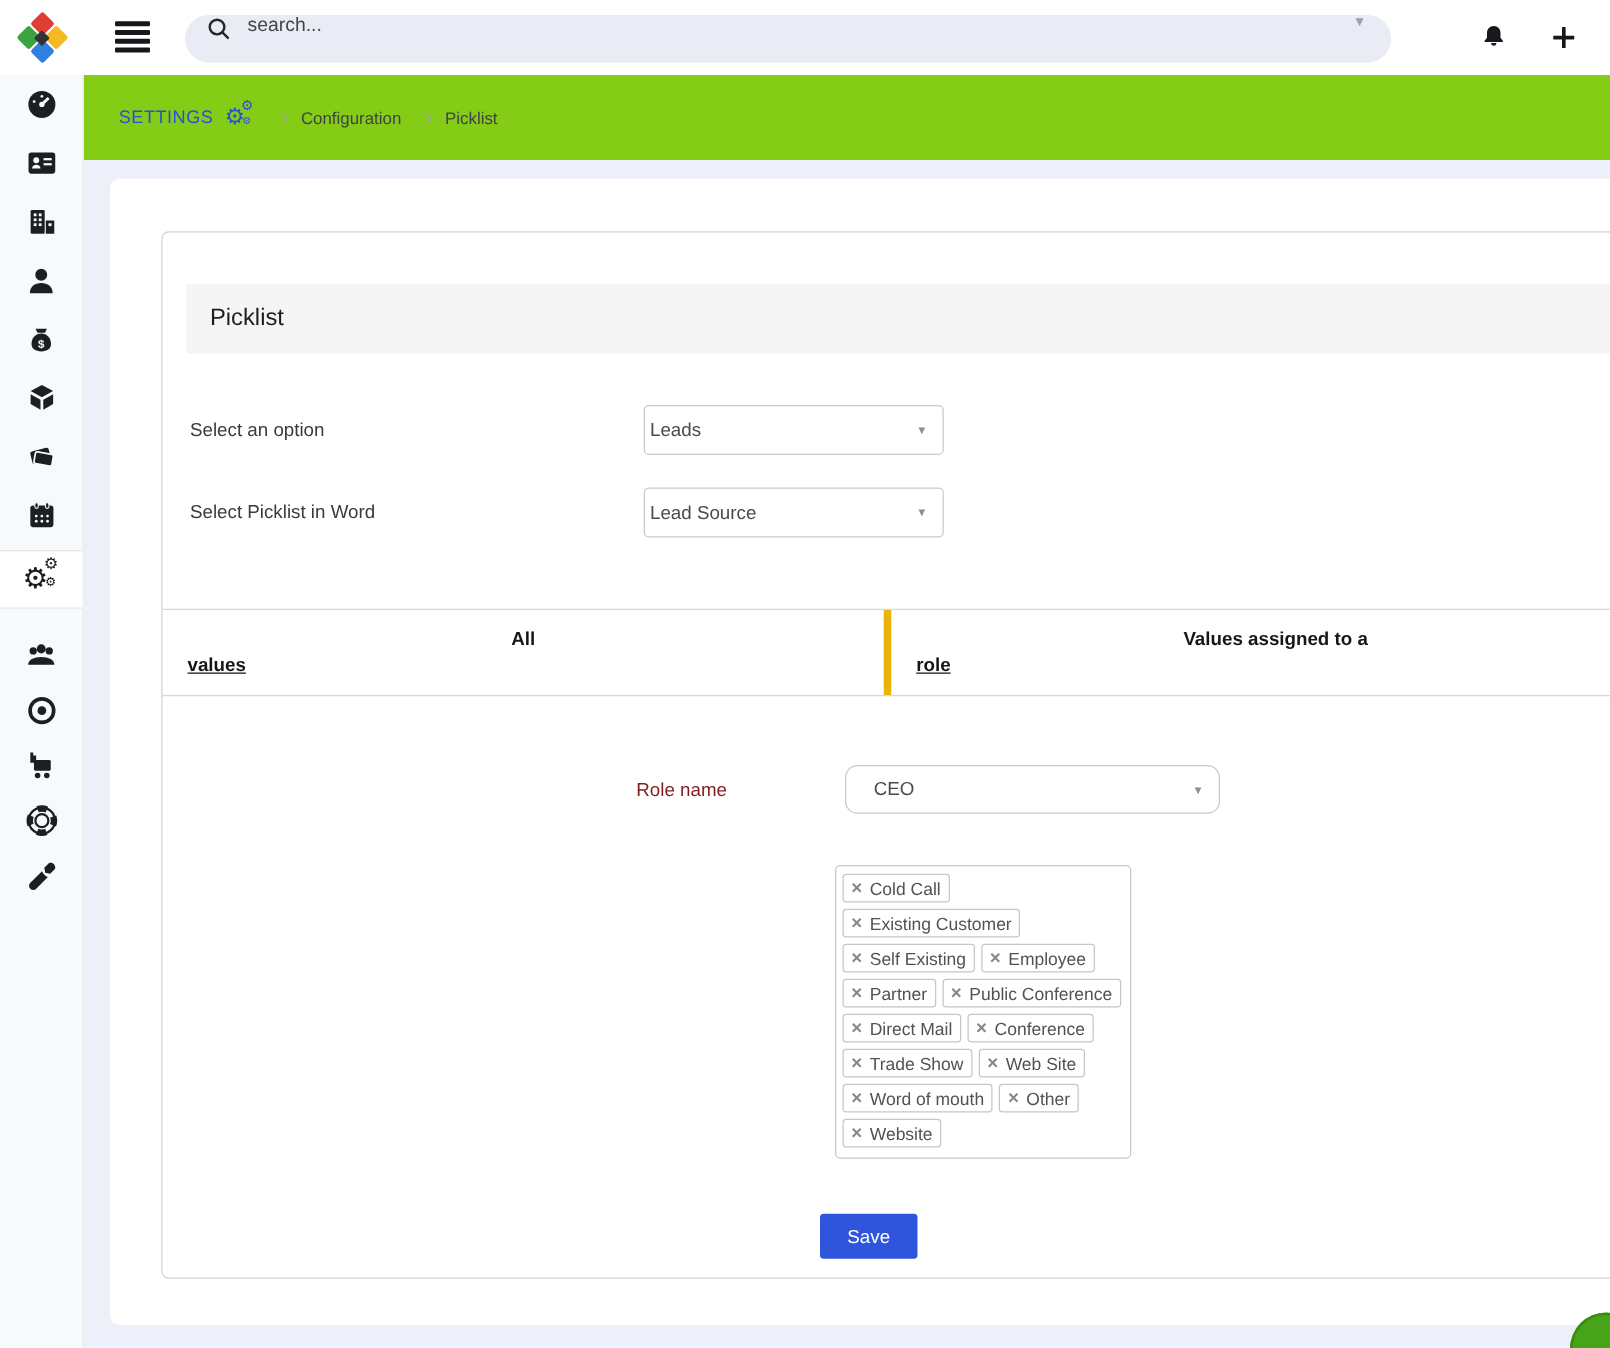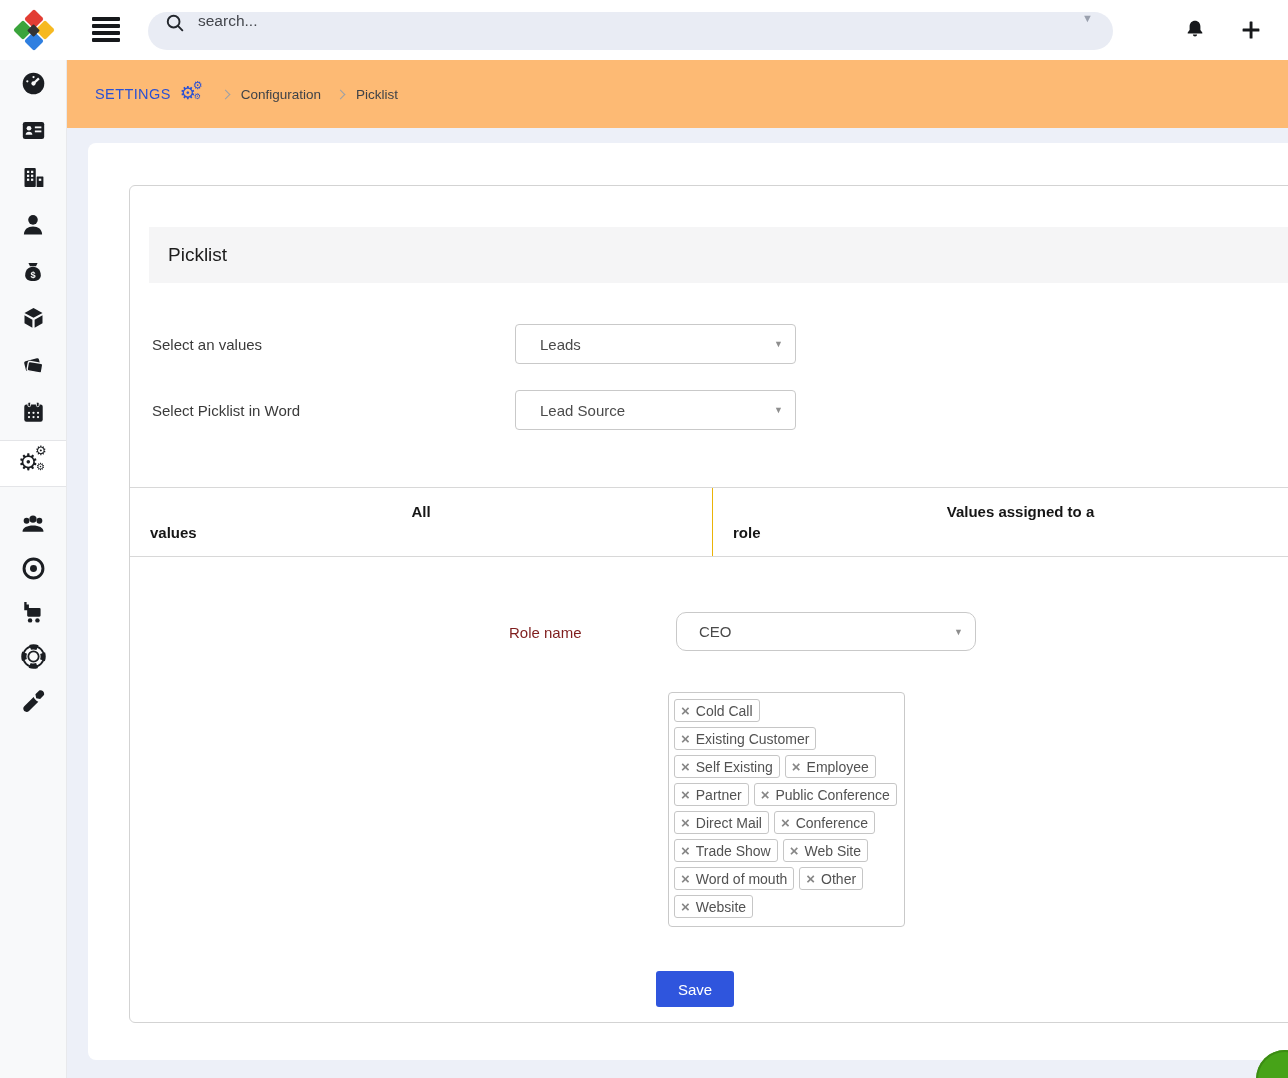--- a/index.html
+++ b/index.html
@@ -33,21 +33,21 @@
   .nav-item.active { margin-top:4px; background:#fff; border-top:1px solid #e4e5e8; border-bottom:1px solid #e4e5e8; }
   .nav-group2 { margin-top:15px; }
   .nav-group2 .nav-item { height:44px; }
   .gears { position:relative; width:30px; height:28px; color:#1b1e22; }
   .gears .g1 { position:absolute; left:0; top:-2px; font-size:23px; line-height:28px; }
   .gears .g2 { position:absolute; left:17px; top:-6px; font-size:13px; line-height:14px; }
   .gears .g3 { position:absolute; left:18px; top:12px; font-size:10px; line-height:10px; }
 
   
   .main { position:absolute; left:67px; top:60px; width:1221px; height:1018px; }
-  .crumbbar { position:relative; width:100%; height:68px; background:#fdba74; display:flex; align-items:center; padding-left:28px; }
+  .crumbbar { position:relative; width:100%; height:68px; background:#84cc16; display:flex; align-items:center; padding-left:28px; }
   .crumb-settings { color:#2a51d4; font-size:14.5px; letter-spacing:.4px; cursor:pointer; display:flex; align-items:center; }
   .crumb-gears { position:relative; width:26px; height:22px; margin-left:9px; color:#2a51d4; cursor:pointer; }
   .crumb-gears .g1 { position:absolute; left:0; top:-1px; font-size:18px; line-height:22px; }
   .crumb-gears .g2 { position:absolute; left:13px; top:-4px; font-size:11px; line-height:12px; }
   .crumb-gears .g3 { position:absolute; left:14px; top:9px; font-size:8px; line-height:9px; }
   .chev { width:7px; height:7px; border-top:1.6px solid #9aa0a8; border-right:1.6px solid #9aa0a8; transform:rotate(45deg); margin:0 12px 0 16px; }
   .crumb-item { color:#3e4248; font-size:13.5px; cursor:pointer; }
   .settings-search { position:absolute; left:675px; top:16px; width:298px; height:35px; background:#fff; border:1px solid #cfd1d5; border-radius:6px; display:flex; align-items:center; padding:0 10px; cursor:text; }
   .settings-search svg { margin-right:8px; }
   .settings-search .ph { color:#8d9097; font-size:15px; }
@@ -57,27 +57,27 @@
   .card { position:absolute; left:21px; top:15px; width:1242px; height:917px; background:#fff; border-radius:8px; }
   .panel { position:absolute; left:41px; top:42px; width:1200px; height:838px; background:#fff; border:1px solid #d3d3d3; border-radius:6px; overflow:hidden; }
   .panel-title-strip { margin:41px 20px 0 19px; height:56px; background:#f5f5f6; display:flex; align-items:center; padding-left:19px; }
   .panel-title { font-size:19px; color:#1d1d1d; }
 
   .form-row { position:relative; height:40px; }
   .row1 { margin-top:41px; } .row2 { margin-top:26px; }
   .field-label { position:absolute; left:22px; top:50%; transform:translateY(-50%); font-size:15px; color:#3a3a3a; }
   .select { position:absolute; background:#fff; border:1px solid #c9c9c9; border-radius:4px; display:flex; align-items:center; font-size:15px; color:#4a4a4a; cursor:pointer; }
   .select .caret { position:absolute; right:12px; top:50%; transform:translateY(-50%); color:#8e8e8e; font-size:9px; }
-  .sel-main { left:385px; top:0; width:281px; height:40px; padding-left:24px; }
+  .sel-main { left:385px; top:0; width:240px; height:40px; padding-left:4px; }
 
   .tabbar { margin-top:57px; height:70px; border-top:1px solid #d8d8d8; border-bottom:1px solid #d8d8d8; display:flex; }
   .tab { padding-top:13px; font-weight:bold; font-size:15px; color:#161616; line-height:21px; cursor:pointer; }
   .tab .l1 { display:block; text-align:center; }
-  .tab .l2 { display:block; text-align:left; padding-left:20px; }
-  .tab1 { width:583px; border-right:1px solid #eab308; }
+  .tab .l2 { display:block; text-align:left; padding-left:20px;text-decoration:underline; }
+  .tab1 { width:583px; border-right:6px solid #eab308; }
   .tab2 { flex:1; }
 
   .role-row { position:relative; height:39px; margin-top:55px; }
   .role-label { position:absolute; left:379px; top:50%; transform:translateY(-50%); font-size:15px; color:#7f1d1d; }
   .sel-role { left:546px; top:0; width:300px; height:39px; padding-left:22px;border-radius:10px; }
 
   .multiselect { margin:41px 0 0 538px; width:237px; height:235px; border:1px solid #c9c9c9; border-radius:4px; background:#fff; padding:6px 5px; display:flex; flex-wrap:wrap; gap:5px 5px; align-content:flex-start; cursor:text; }
   .tag { display:inline-flex; align-items:center; height:23px; border:1px solid #c6c6c6; border-radius:3px; background:#fff; padding:0 6px; font-size:14px; color:#525252; cursor:default; }
   .tag-x { color:#878787; font-weight:bold; font-size:15px; margin-right:6px; line-height:1; cursor:pointer; }
 
@@ -264,21 +264,21 @@
 
   <div class="bodyarea">
     <div class="card">
       <div class="panel">
 
         <div class="panel-title-strip">
           <span class="panel-title">Picklist</span>
         </div>
 
         <div class="form-row row1">
-          <span class="field-label">Select an values</span>
+          <span class="field-label">Select an option</span>
           <div class="select sel-main">
             <span>Leads</span>
             <span class="caret">▼</span>
           </div>
         </div>
 
         <div class="form-row row2">
           <span class="field-label">Select Picklist in Word</span>
           <div class="select sel-main">
             <span>Lead Source</span>

